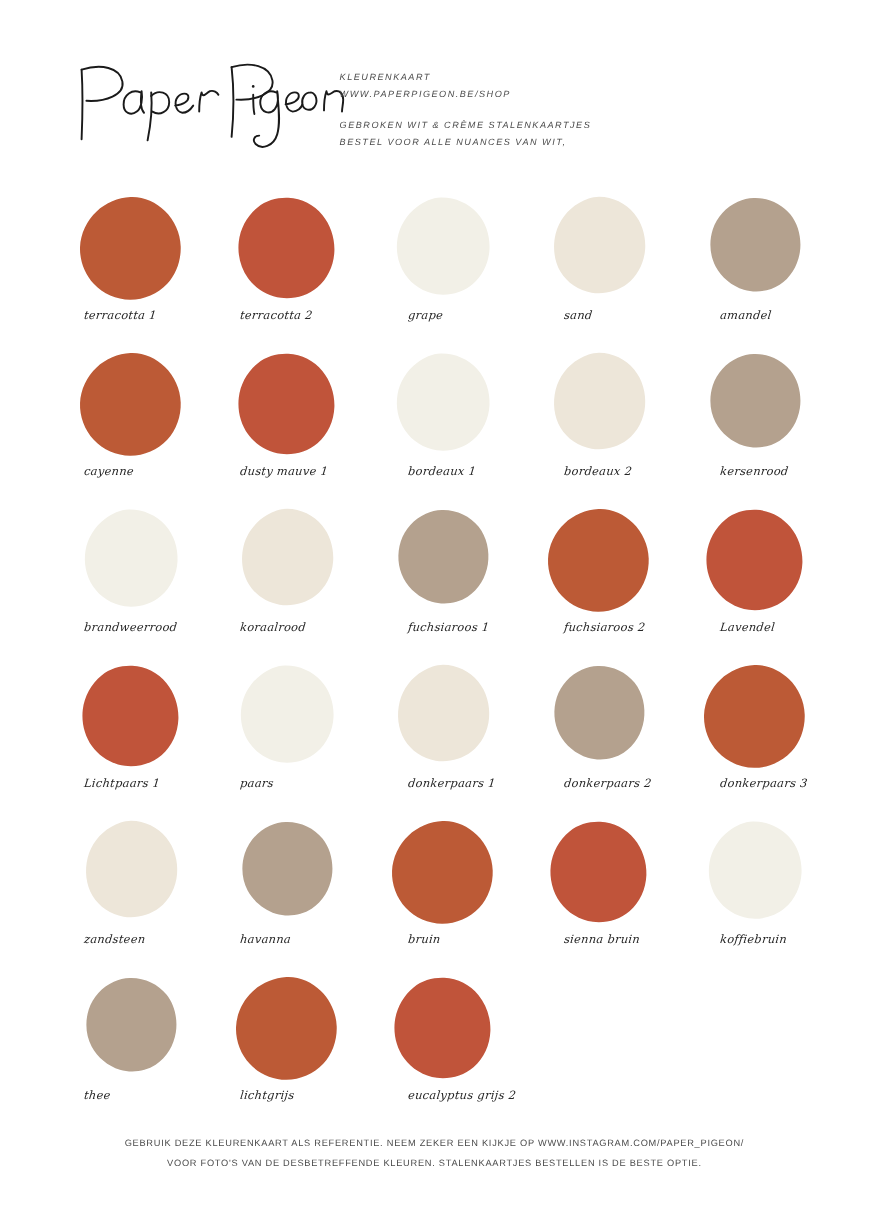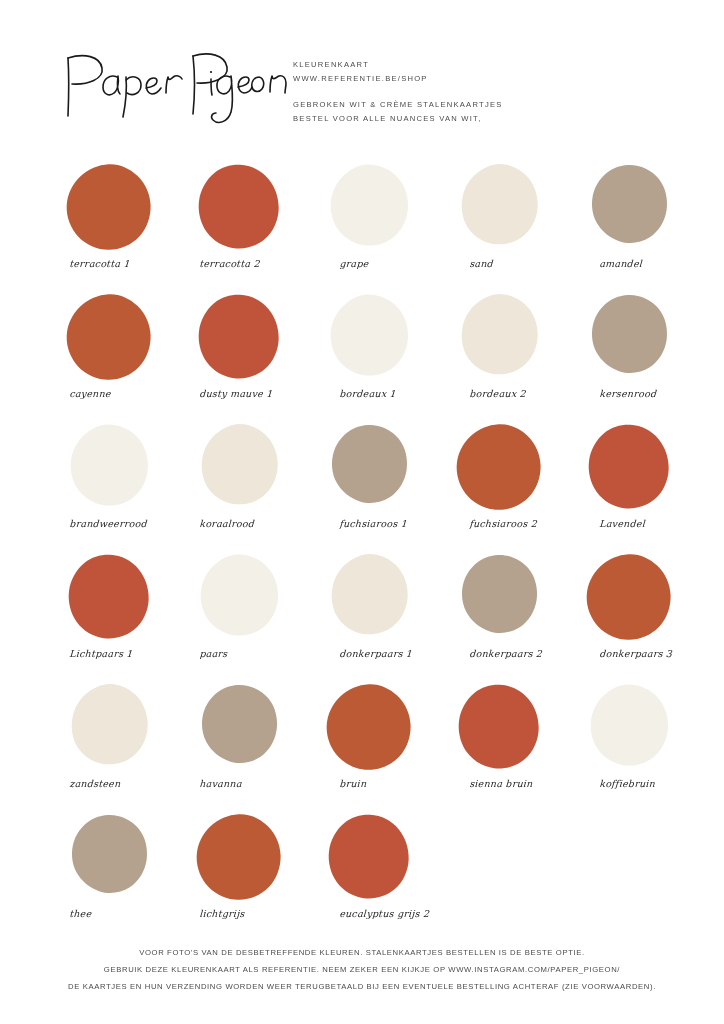--- a/index.html
+++ b/index.html
@@ -28,23 +28,24 @@
     position: absolute;
     left: 62px;
     top: 44px;
     width: 200px;
     height: 80px;
   }
   .brand-logo svg { display: block; overflow: visible; }
 
   .header-info {
     position: absolute;
-    left: 293px;
+    left: 283px;
     top: 58px;
     width: 330px;
+    font-style: italic;
   }
   .header-line {
     font-family: "Liberation Sans", sans-serif;
     font-size: 7.6px;
     letter-spacing: 1.25px;
     color: #4b4b4b;
     line-height: 13.5px;
     white-space: nowrap;
   }
   .header-block-gap { height: 13px; }
@@ -142,21 +143,21 @@
       <path d="M176 43 C182 42 187 40 187 36 C187 32 181 32 178 36 C175 40 176 48 182 49 C186 49 189 46 190 43"></path>
 
       <path d="M197 33 C192 33 189 38 190 43 C191 48 197 49 200 45 C203 41 202 34 197 33"></path>
 
       <path d="M208 48 C208 41 209 35 210 32 C211 37 213 34 217 32 C221 31 224 34 224 39 C224 43 223 46 223 49"></path>
     </svg>
   </div>
 
   <div class="header-info">
     <div class="header-line">KLEURENKAART</div>
-    <div class="header-line">WWW.REFERENTIE.BE/SHOP</div>
+    <div class="header-line">WWW.PAPERPIGEON.BE/SHOP</div>
     <div class="header-block-gap"></div>
     <div class="header-line">GEBROKEN WIT &amp; CRÈME STALENKAARTJES</div>
     <div class="header-line">BESTEL VOOR ALLE NUANCES VAN WIT,</div>
   </div>
 </div>
 
 <div class="grid">
 
   <div class="swatch-row">
     <div class="swatch-cell">
@@ -396,16 +397,15 @@
             <use href="#b01" fill="#AEBBAF"></use>
           </svg>
       </div>
       <div class="swatch-label">eucalyptus grijs 2</div>
     </div>
   </div>
 
 </div>
 
 <div class="footer">
+  <div class="footer-line">GEBRUIK DEZE KLEURENKAART ALS REFERENTIE. NEEM ZEKER EEN KIJKJE OP WWW.INSTAGRAM.COM/PAPER_PIGEON/</div>
   <div class="footer-line">VOOR FOTO'S VAN DE DESBETREFFENDE KLEUREN. STALENKAARTJES BESTELLEN IS DE BESTE OPTIE.</div>
-  <div class="footer-line">GEBRUIK DEZE KLEURENKAART ALS REFERENTIE. NEEM ZEKER EEN KIJKJE OP WWW.INSTAGRAM.COM/PAPER_PIGEON/</div>
-  <div class="footer-line">DE KAARTJES EN HUN VERZENDING WORDEN WEER TERUGBETAALD BIJ EEN EVENTUELE BESTELLING ACHTERAF (ZIE VOORWAARDEN).</div>
 </div>
 
 </body></html>

